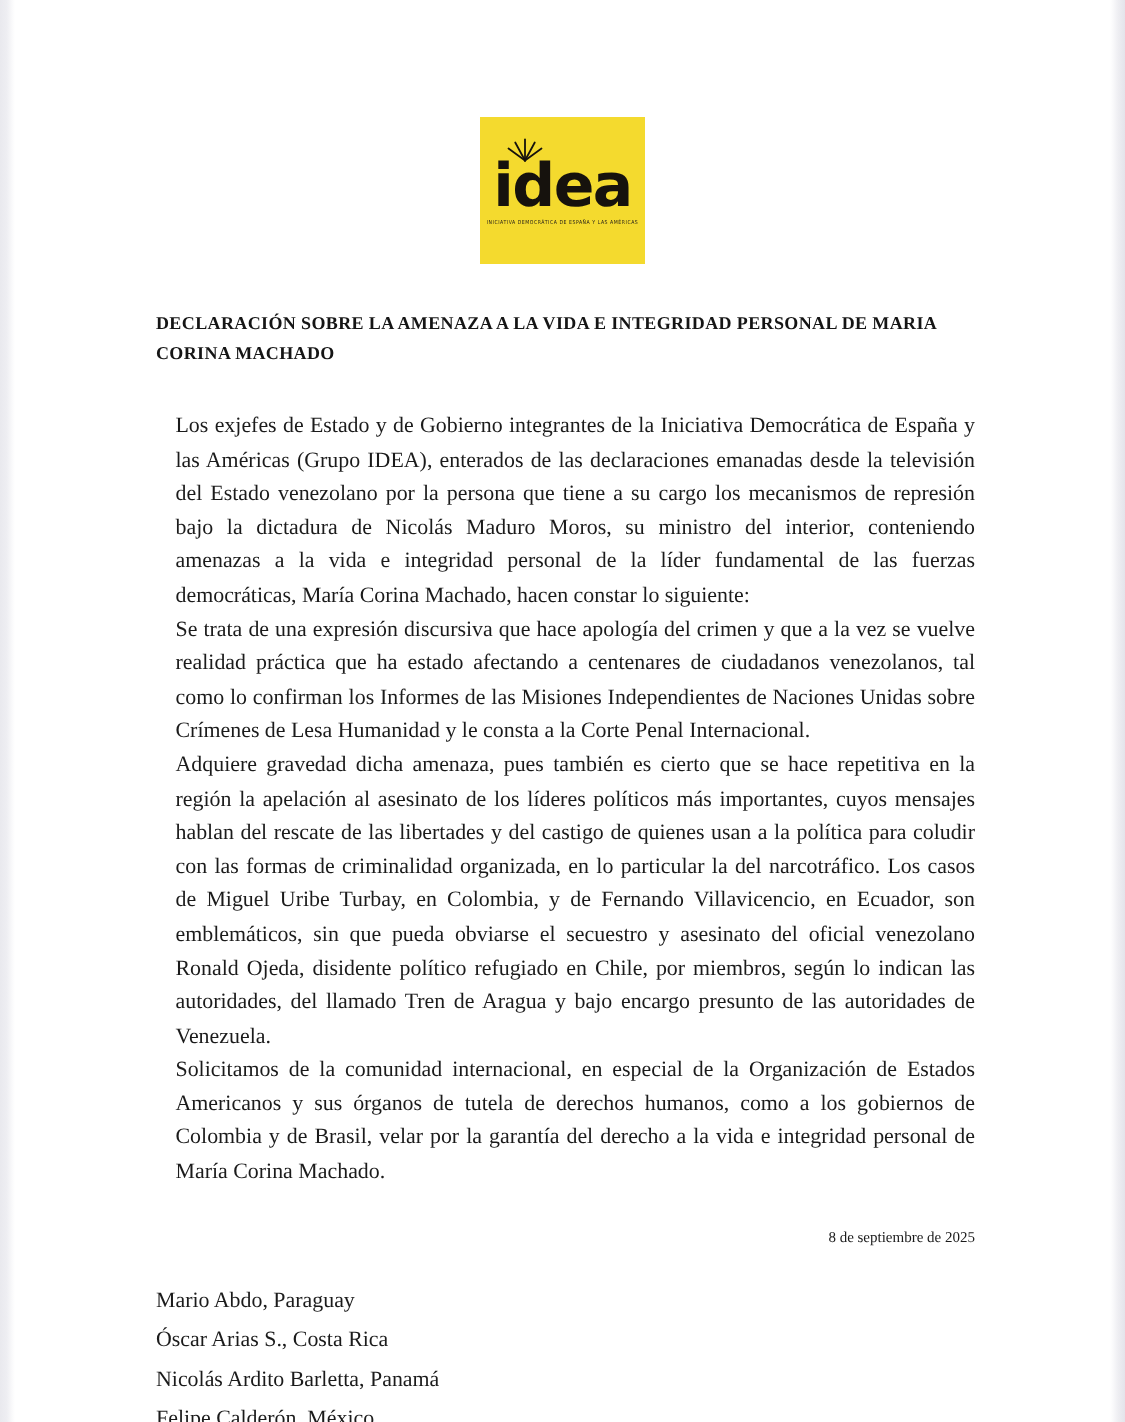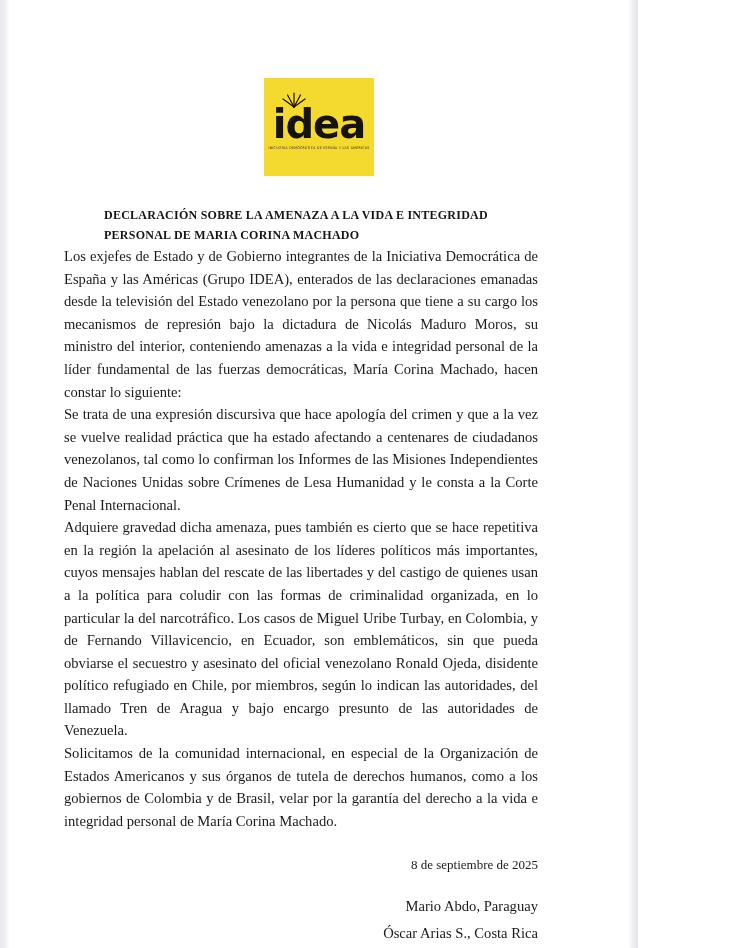--- a/index.html
+++ b/index.html
@@ -9,21 +9,21 @@
   }
   body {
     width: 750px;
     height: 948px;
     font-family: "Liberation Serif", "DejaVu Serif", serif;
     -webkit-font-smoothing: antialiased;
   }
 
   .page {
     position: relative;
-    width: 638px;
+    width: 750px;
     height: 948px;
     background: #ffffff;
     box-sizing: border-box;
     overflow: hidden;
   }
 
   
   .edge {
     position: absolute;
     top: 0;
@@ -104,56 +104,56 @@
     font-weight: bold;
     font-size: 12px;
     line-height: 19.5px;
     letter-spacing: 0.25px;
     color: #151515;
     text-align: left;
   }
 
   
   .body-copy {
-    margin-top: 0;
-    padding: 0 100px 0 64px;
+    margin-top: 28px;
+    padding: 0 100px 0 117px;
   }
   .body-copy p {
     margin: 0;
     font-family: "Liberation Serif", "DejaVu Serif", serif;
     font-size: 14.6px;
     line-height: 22.6px;
     color: #1b1b1b;
     text-align: justify;
     text-justify: inter-word;
     hyphens: none;
   }
 
   
   .date-line {
     margin-top: 22px;
     padding: 0 100px 0 104px;
     text-align: right;
     font-family: "Liberation Serif", serif;
-    font-size: 13px;
+    font-size: 10px;
     line-height: 22px;
     color: #1b1b1b;
   }
 
   
   .signatories {
     margin-top: 17px;
     padding: 0 100px 0 104px;
   }
   .signatory {
     font-family: "Liberation Serif", serif;
     font-size: 14.6px;
     line-height: 26.6px;
     color: #1b1b1b;
-    text-align: right;
+    text-align: left;
     white-space: nowrap;
   }
 </style>
 </head>
 <body>
 
 <div class="page">
 
   <div class="edge edge-left"></div>
   <div class="edge edge-right"></div>

